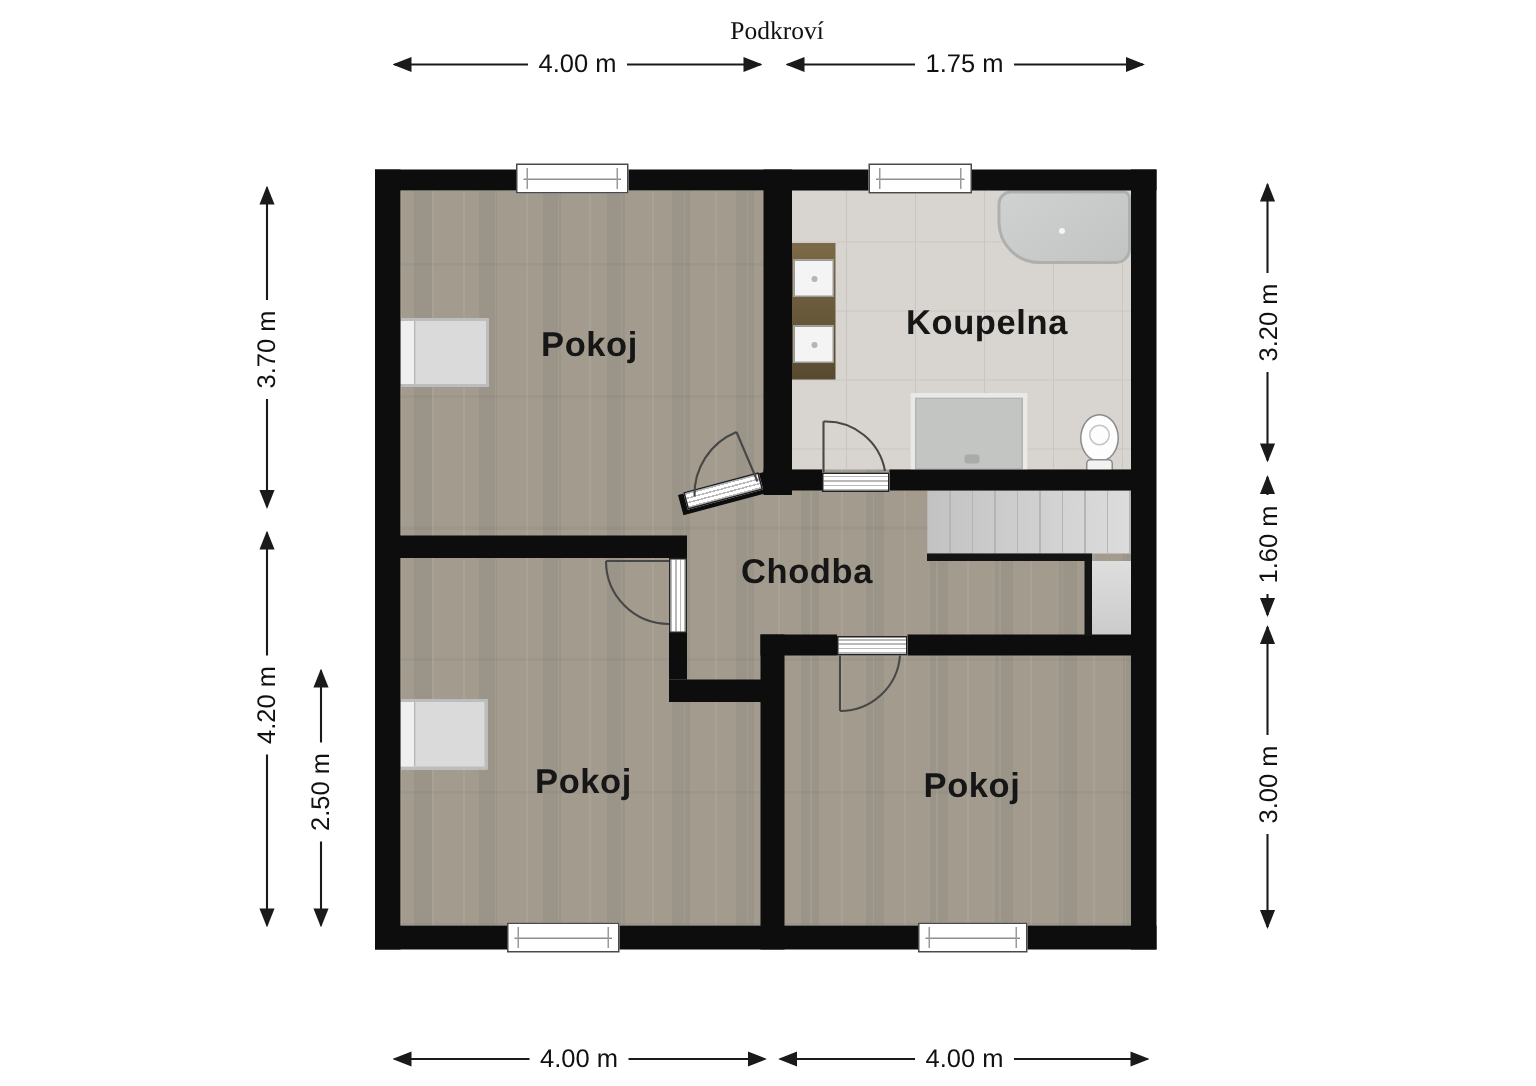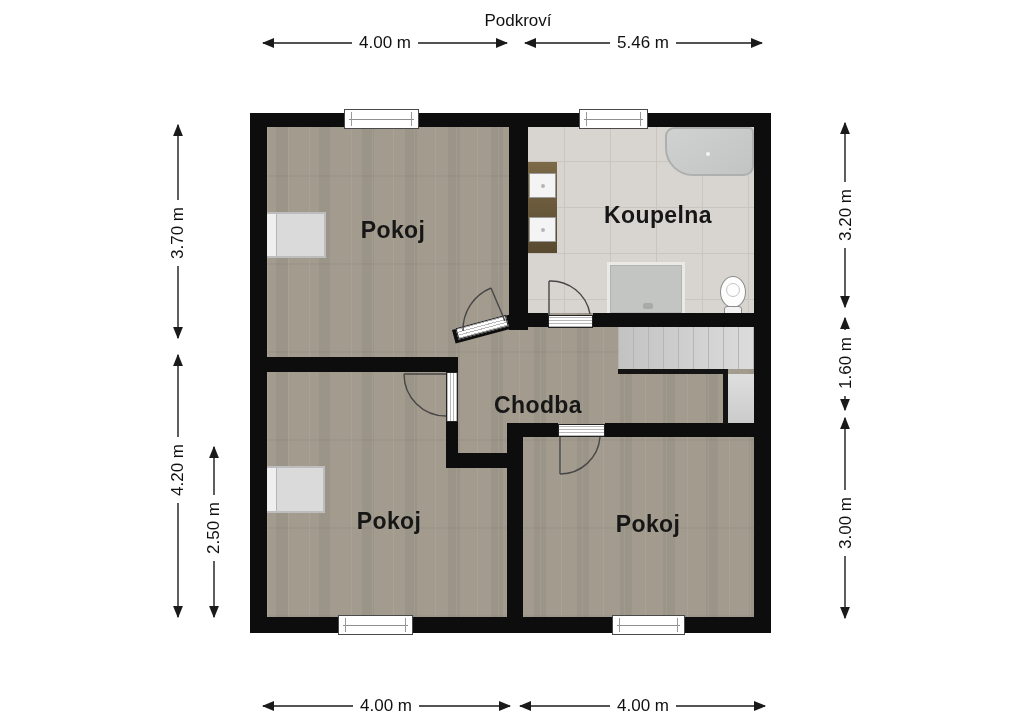--- a/index.html
+++ b/index.html
@@ -91,21 +91,21 @@
   .logo{
     z-index:6;font-size:37px;font-weight:900;font-style:italic;
     letter-spacing:-2px;color:#000;white-space:nowrap;
   }
 </style>
 </head>
 <body>
 
 <div class="canvas">
 
-  <div class="abs plan-title" style="left:518px;top:21px;">Podkroví</div>
+  <div class="abs plan-title" style="left:518px;top:21px;font-family:Liberation Serif, serif;">Podkroví</div>
 
   <div class="abs" style="left:0;top:0;width:1024px;height:724px;">
 
     <div class="abs floor wood" style="left:267px;top:127px;width:487px;height:490px;"></div>
     <div class="abs floor tile" style="left:528px;top:127px;width:226px;height:186px;"></div>
     <div class="abs floor stairband" style="left:618px;top:327px;width:136px;height:42px;"></div>
     <div class="abs floor stairlanding" style="left:728px;top:374px;width:26px;height:50px;"></div>
 
     <div class="abs furn bed" style="left:265px;top:212px;width:61px;height:46px;">
         <div class="bed-pillow"></div>
@@ -175,26 +175,26 @@
         <line x1="178" y1="355" x2="178" y2="617" marker-start="url(#ah)" marker-end="url(#ah)"></line>
         <line x1="214" y1="447" x2="214" y2="617" marker-start="url(#ah)" marker-end="url(#ah)"></line>
         <line x1="845" y1="123" x2="845" y2="307" marker-start="url(#ah)" marker-end="url(#ah)"></line>
         <line x1="845" y1="318" x2="845" y2="410" marker-start="url(#ah)" marker-end="url(#ah)"></line>
         <line x1="845" y1="418" x2="845" y2="618" marker-start="url(#ah)" marker-end="url(#ah)"></line>
       </g>
     </svg>
 
     <div class="abs room-label" style="left:393px;top:230px;">Pokoj</div>
     <div class="abs room-label" style="left:658px;top:215px;">Koupelna</div>
-    <div class="abs room-label" style="left:538px;top:381px;margin-top:24px;">Chodba</div>
+    <div class="abs room-label" style="left:538px;top:381px;">Chodba</div>
     <div class="abs room-label" style="left:389px;top:521px;">Pokoj</div>
     <div class="abs room-label" style="left:648px;top:524px;">Pokoj</div>
 
     <div class="abs dim-label" style="left:385px;top:43px;">4.00 m</div>
-    <div class="abs dim-label" style="left:643px;top:43px;">5.46 m</div>
+    <div class="abs dim-label" style="left:643px;top:43px;">1.75 m</div>
     <div class="abs dim-label" style="left:386px;top:706px;">4.00 m</div>
     <div class="abs dim-label" style="left:643px;top:706px;">4.00 m</div>
     <div class="abs dim-label vert" style="left:178px;top:233px;">3.70 m</div>
     <div class="abs dim-label vert" style="left:178px;top:470px;">4.20 m</div>
     <div class="abs dim-label vert" style="left:214px;top:528px;">2.50 m</div>
     <div class="abs dim-label vert" style="left:846px;top:215px;">3.20 m</div>
     <div class="abs dim-label vert" style="left:846px;top:363px;">1.60 m</div>
     <div class="abs dim-label vert" style="left:846px;top:523px;">3.00 m</div>
 
   </div>

